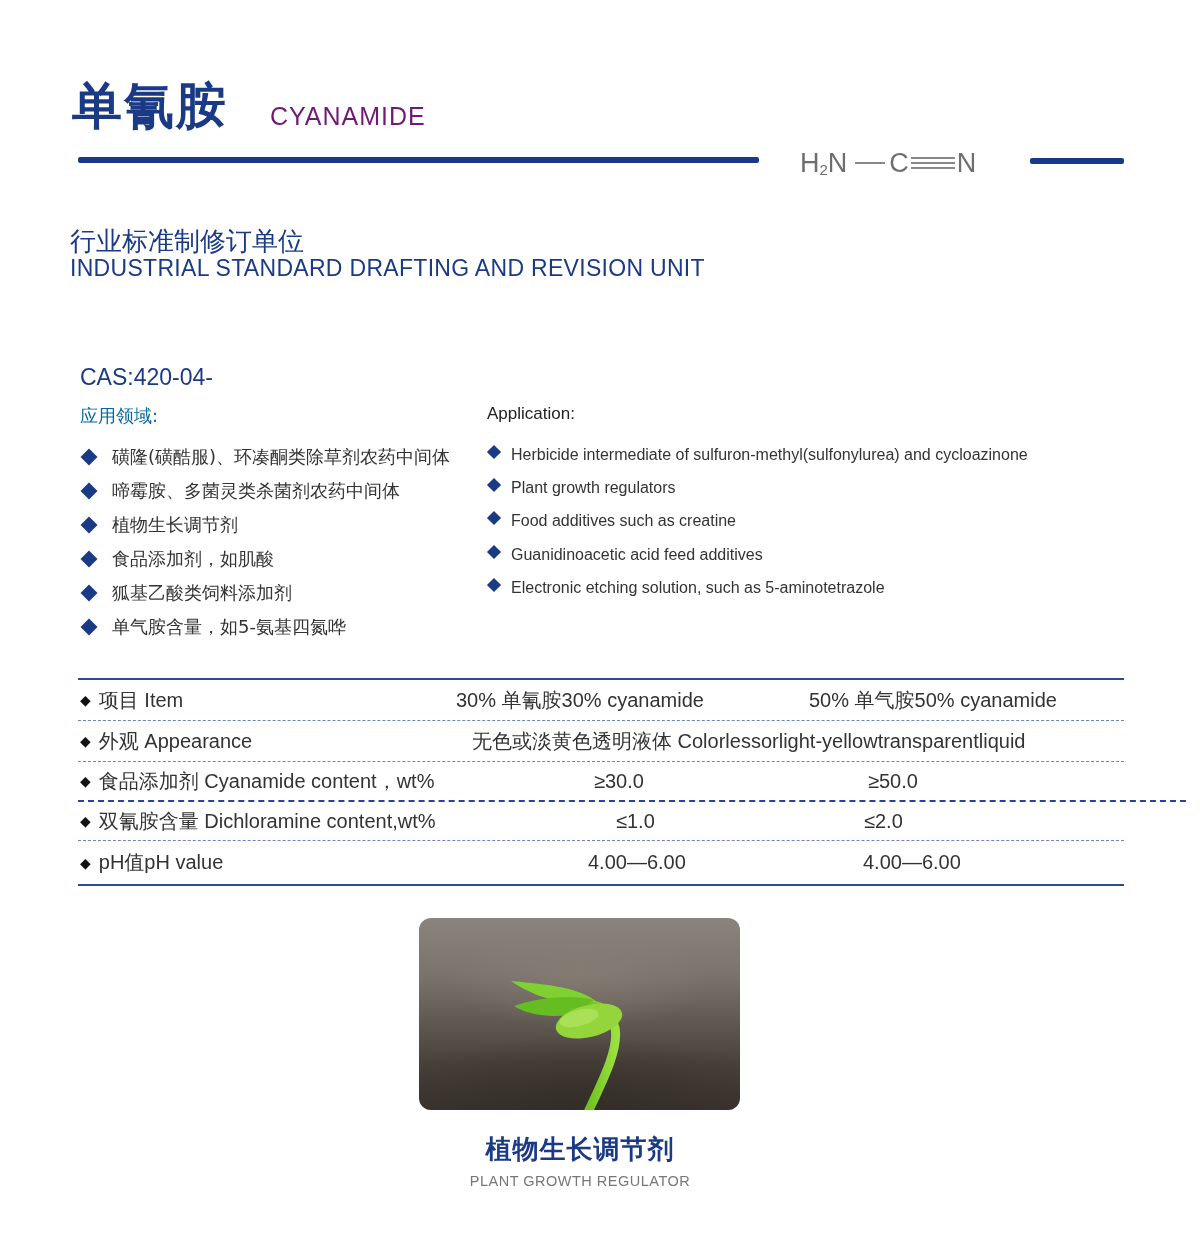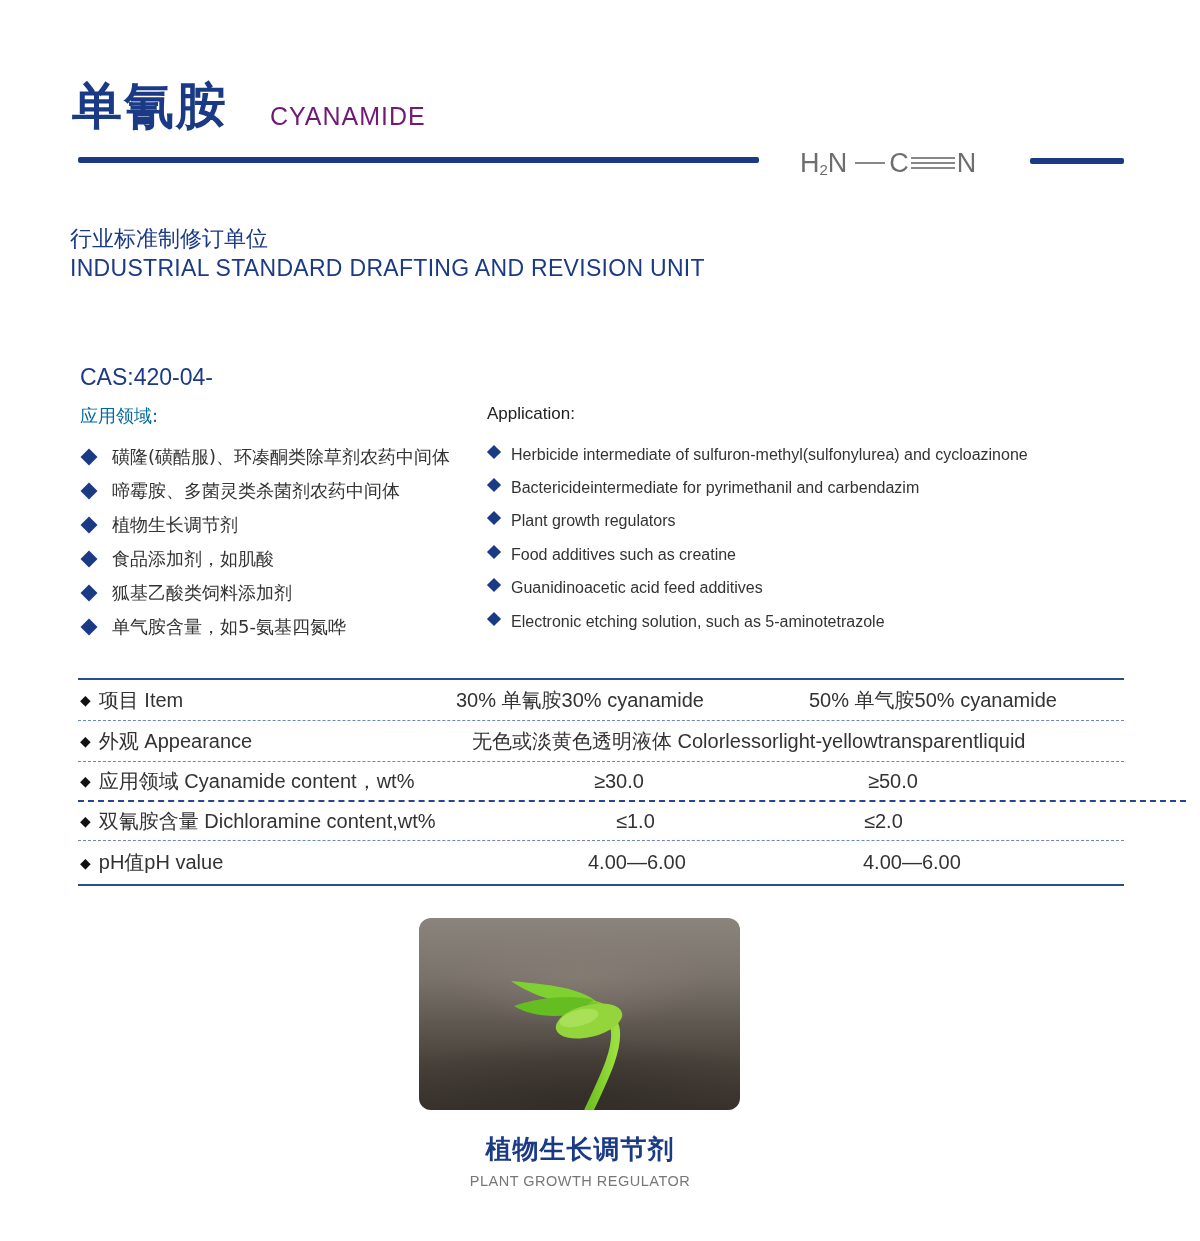--- a/index.html
+++ b/index.html
@@ -11,21 +11,21 @@
   .title-cn { left:72px; top:76px; font-size:50px; font-weight:bold; color:#1b3a86; letter-spacing:2px; line-height:60px; font-family:"DejaVu Sans",sans-serif; }
   .title-en { left:270px; top:102px; font-size:25px; color:#701a75; letter-spacing:1px; }
   .rule-main { left:78px; top:157px; width:681px; height:6px; background:#1b3a86; border-radius:2px; }
   .rule-right { left:1030px; top:158px; width:94px; height:6px; background:#1b3a86; border-radius:2px; }
   .formula { left:800px; top:145px; height:36px; display:flex; align-items:center; font-size:27px; color:#6e6e6e; }
   .formula sub { font-size:15px; position:relative; top:6px; }
   .bond-single { display:inline-block; width:30px; height:2px; background:#888; margin:0 4px 0 8px; }
   .bond-triple { display:inline-block; width:44px; height:12px; margin:0 2px;
                  background:linear-gradient(#888 0 2px, transparent 2px 5px, #888 5px 7px, transparent 7px 10px, #888 10px 12px); }
 
-  .sub-cn { left:70px; top:224px; font-size:22px; color:#1b3a86; font-family:"DejaVu Sans",sans-serif; }
+  .sub-cn { left:70px; top:224px; font-size:26px; color:#1b3a86; font-family:"DejaVu Sans",sans-serif; }
   .sub-en { left:70px; top:255px; font-size:23px; color:#1b3a86; letter-spacing:0.3px; }
 
   .cas { left:80px; top:364px; font-size:23px; color:#1b3a86; }
   .app-cn-head { left:80px; top:404px; font-size:18px; color:#0369a1; font-family:"DejaVu Sans",sans-serif; }
   .app-en-head { left:487px; top:404px; font-size:17px; color:#222; }
 
   .list { margin:0; padding:0; list-style:none; }
   .list li { display:flex; align-items:center; white-space:nowrap; }
   .diamond { width:12px; height:12px; background:#1b3a86; transform:rotate(45deg); flex:none; }
   .list-cn { left:82px; top:440px; }
@@ -107,24 +107,20 @@
     </li>
 </ul>
 
 <ul class="abs list list-en">
   <li>
       <span class="diamond"></span>
       <span>Herbicide intermediate of sulfuron-methyl(sulfonylurea) and cycloazinone</span>
     </li>
   <li>
       <span class="diamond"></span>
-      <span>Bactericideintermediate for pyrimethanil and carbendazim</span>
-    </li>
-  <li>
-      <span class="diamond"></span>
       <span>Plant growth regulators</span>
     </li>
   <li>
       <span class="diamond"></span>
       <span>Food additives such as creatine</span>
     </li>
   <li>
       <span class="diamond"></span>
       <span>Guanidinoacetic acid feed additives</span>
     </li>
@@ -152,21 +148,21 @@
         <span class="bd">◆</span>
         <span>外观 Appearance</span>
       </div>
     <div class="c2" style="left:394px">无色或淡黄色透明液体 Colorlessorlight-yellowtransparentliquid</div>
   </div>
   <div class="line-dash"></div>
 
   <div class="row" style="height:38px">
     <div class="c1">
         <span class="bd">◆</span>
-        <span>应用领域 Cyanamide content，wt%</span>
+        <span>食品添加剂 Cyanamide content，wt%</span>
       </div>
     <div class="c2" style="left:516px">≥30.0</div>
     <div class="c3" style="left:790px">≥50.0</div>
   </div>
   <div class="line-dash-dark"></div>
 
   <div class="row" style="height:38px">
     <div class="c1">
         <span class="bd">◆</span>
         <span>双氰胺含量 Dichloramine content,wt%</span>

